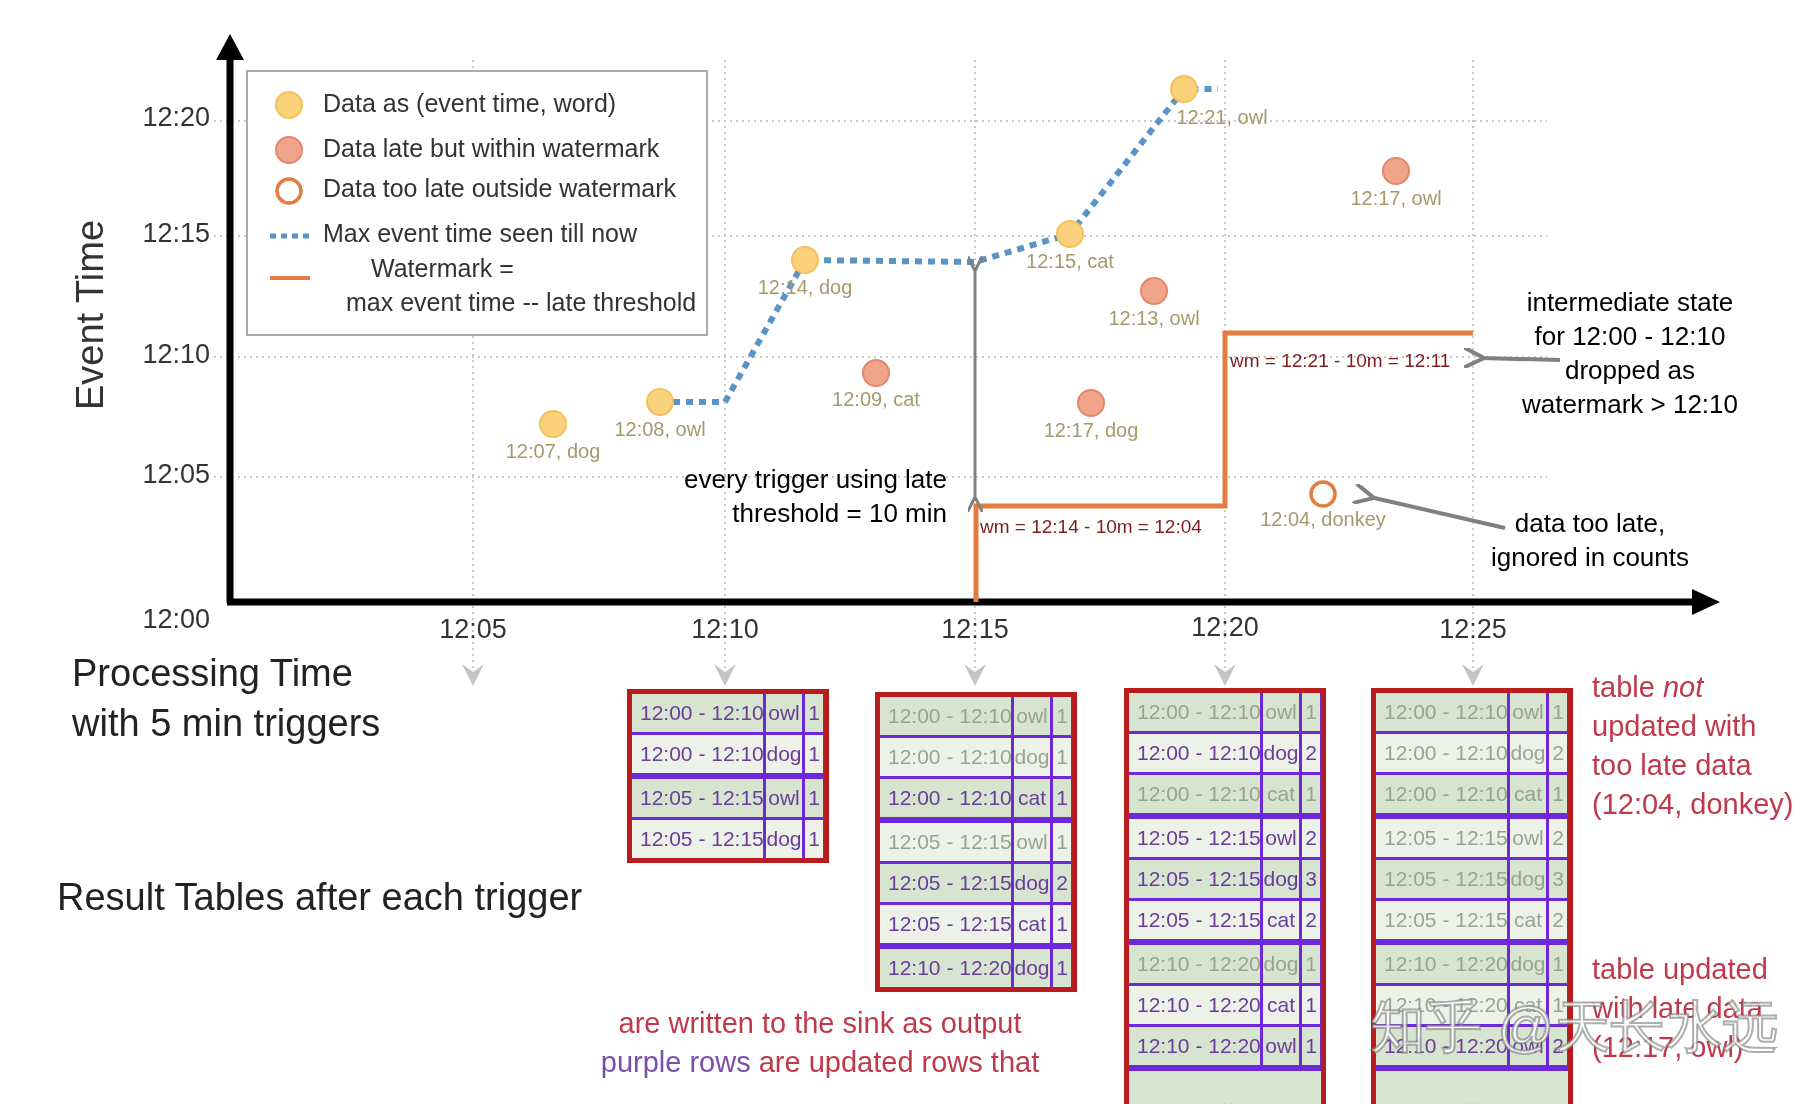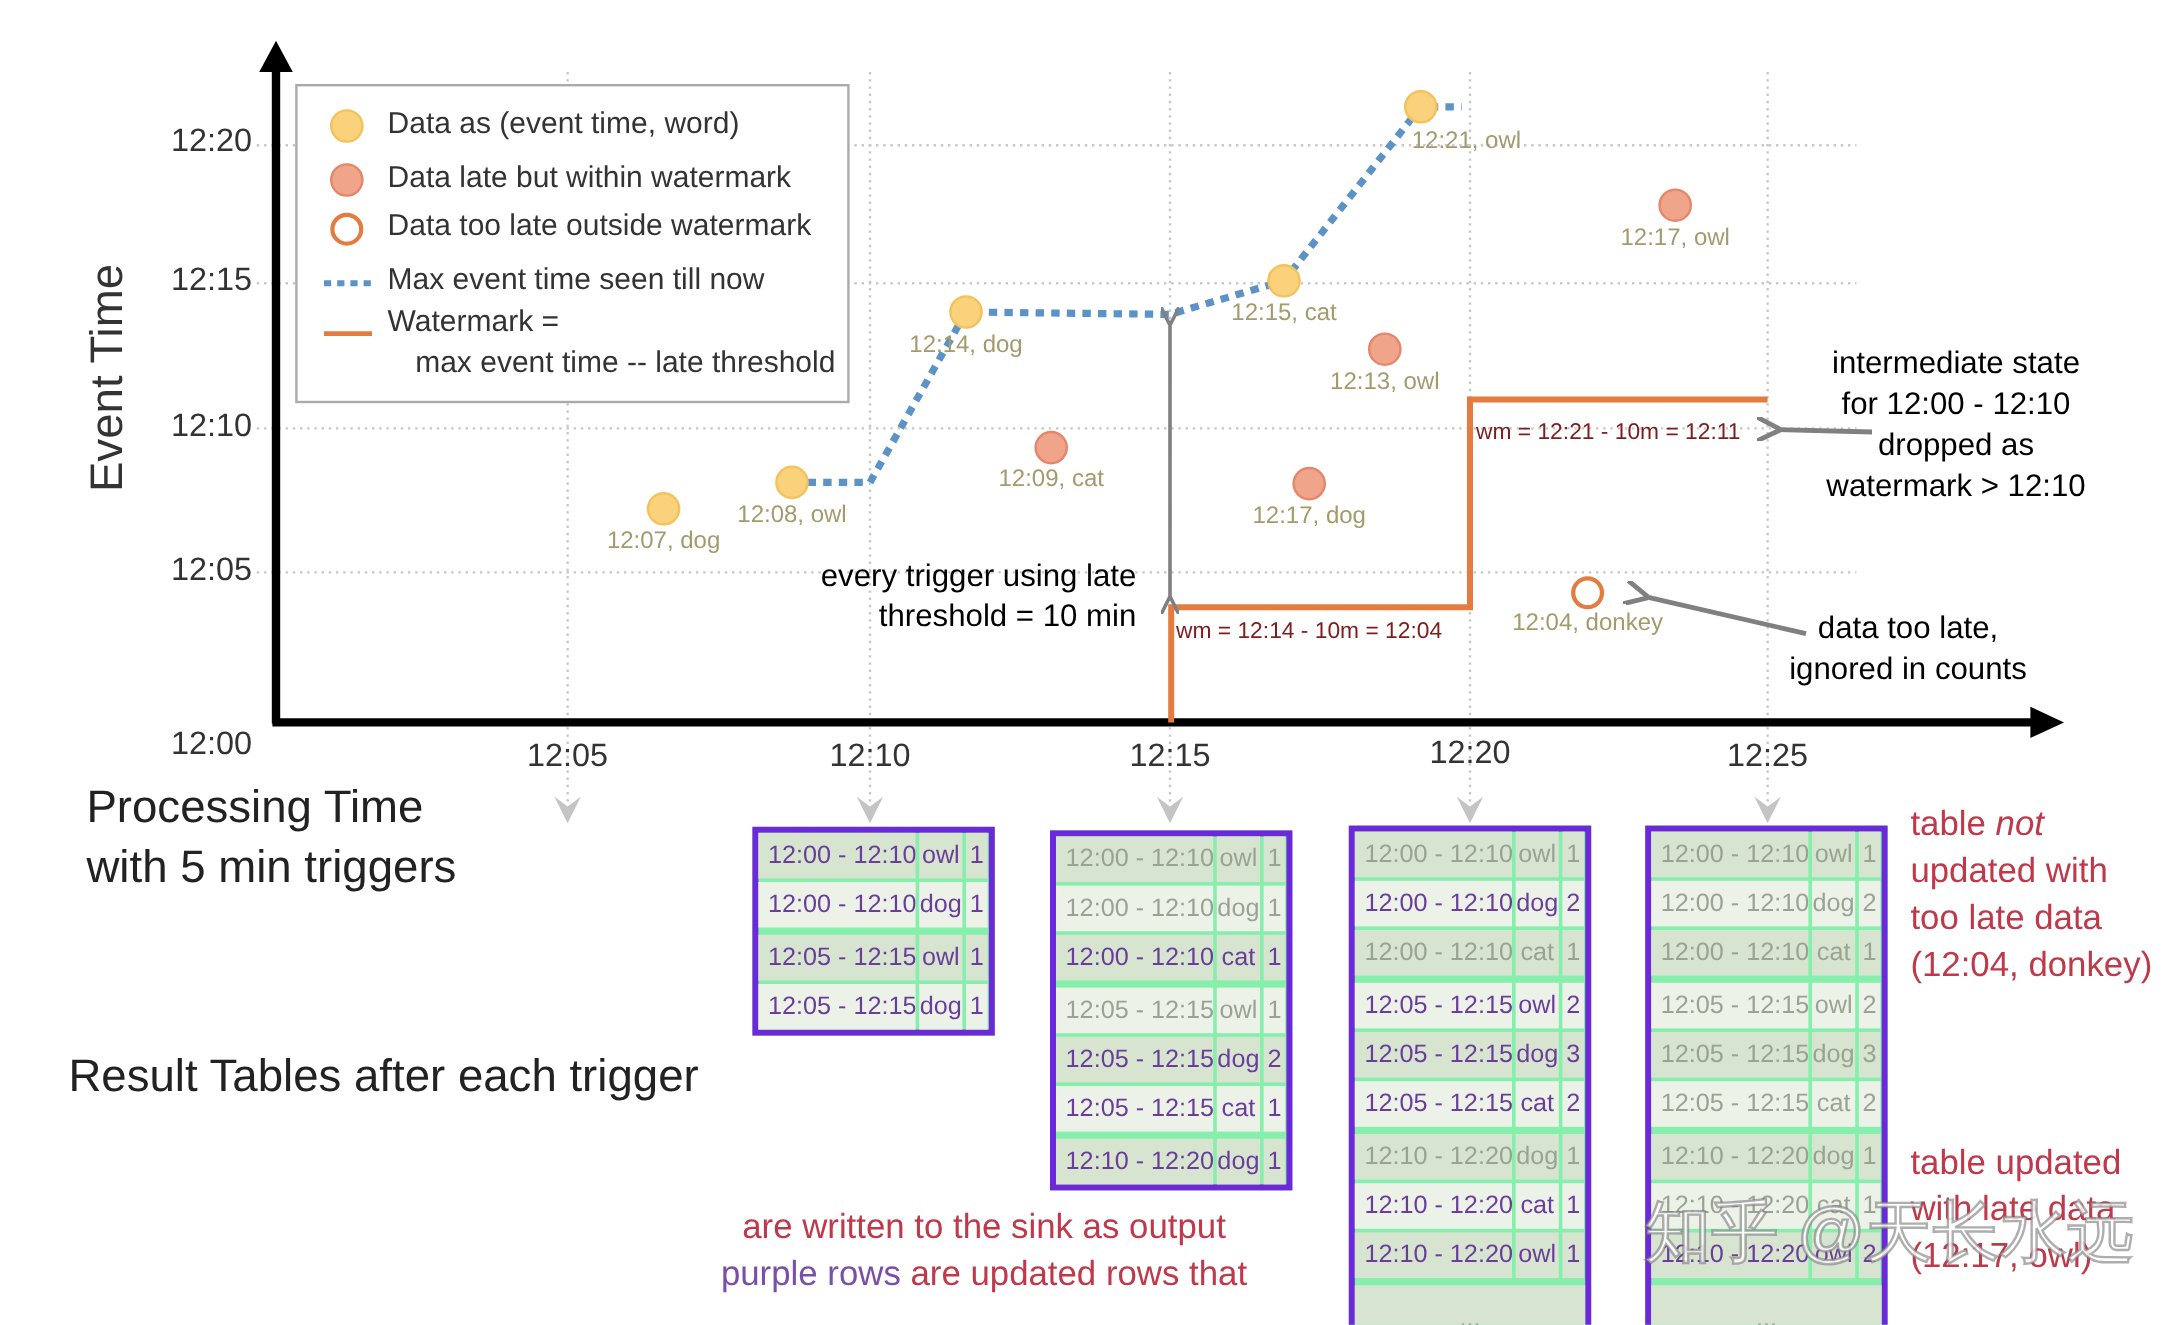--- a/index.html
+++ b/index.html
@@ -18,21 +18,21 @@
   .point-label { position:absolute; font-size:20px; color:#a59a6c; white-space:nowrap; transform:translateX(-50%); }
   .wm-label { position:absolute; font-size:19px; color:#7f1d1d; white-space:nowrap; }
   .note { position:absolute; font-size:26px; color:#000000; line-height:34px; }
   .note.right { text-align:right; }
   .note.center { text-align:center; }
   .big-label { position:absolute; font-size:38px; color:#222; line-height:50px; font-weight:300; }
   .red-note { position:absolute; font-size:29px; color:#c0394b; line-height:39px; }
   .red-note em { font-style:italic; }
   .purple { color:#7a4fa8; }
 
-  .rtable { position:absolute; border:5px solid #6d28d9; background:#86efac; box-sizing:border-box; }
+  .rtable { position:absolute; border:5px solid #b91c1c; background:#6d28d9; box-sizing:border-box; }
   .rrow { display:flex; height:38px; margin-bottom:3px; }
   .rrow:last-child { margin-bottom:0; }
   .rrow.group-end { margin-bottom:6px; }
   .rcell { box-sizing:border-box; height:38px; line-height:38px; font-size:21px; white-space:nowrap; overflow:hidden; }
   .rcell.win { width:131px; padding-left:8px; }
   .rcell.word { width:36px; margin-left:3px; text-align:center; }
   .rcell.cnt { width:18px; margin-left:3px; text-align:center; }
   .rrow.dark .rcell { background:#d6e4d0; }
   .rrow.light .rcell { background:#ecf2e8; }
   .rrow.updated .rcell { color:#6a3d9a; }
@@ -140,21 +140,21 @@
   <div class="legend-item" style="top:102px;">Data too late outside watermark</div>
 
   <svg class="legend-sym" style="left:20px; top:158px;" width="44" height="12">
     <line x1="2" y1="6" x2="42" y2="6" stroke="#5b93c7" stroke-width="5" stroke-dasharray="6,5"></line>
     </svg>
   <div class="legend-item" style="top:147px;">Max event time seen till now</div>
 
   <svg class="legend-sym" style="left:20px; top:200px;" width="44" height="12">
     <line x1="2" y1="6" x2="42" y2="6" stroke="#e57c3f" stroke-width="4"></line>
     </svg>
-  <div class="legend-item" style="top:182px;">Watermark =</div>
+  <div class="legend-item" style="top:182px;margin-left:48px;">Watermark =</div>
   <div class="legend-item" style="top:216px; left:98px;">max event time -- late threshold</div>
 </div>
 
 <div class="point-label" style="left:553px; top:440px;">12:07, dog</div>
 <div class="point-label" style="left:660px; top:418px;">12:08, owl</div>
 <div class="point-label" style="left:805px; top:276px;">12:14, dog</div>
 <div class="point-label" style="left:876px; top:388px;">12:09, cat</div>
 <div class="point-label" style="left:1070px; top:250px;">12:15, cat</div>
 <div class="point-label" style="left:1154px; top:307px;">12:13, owl</div>
 <div class="point-label" style="left:1091px; top:419px;">12:17, dog</div>

